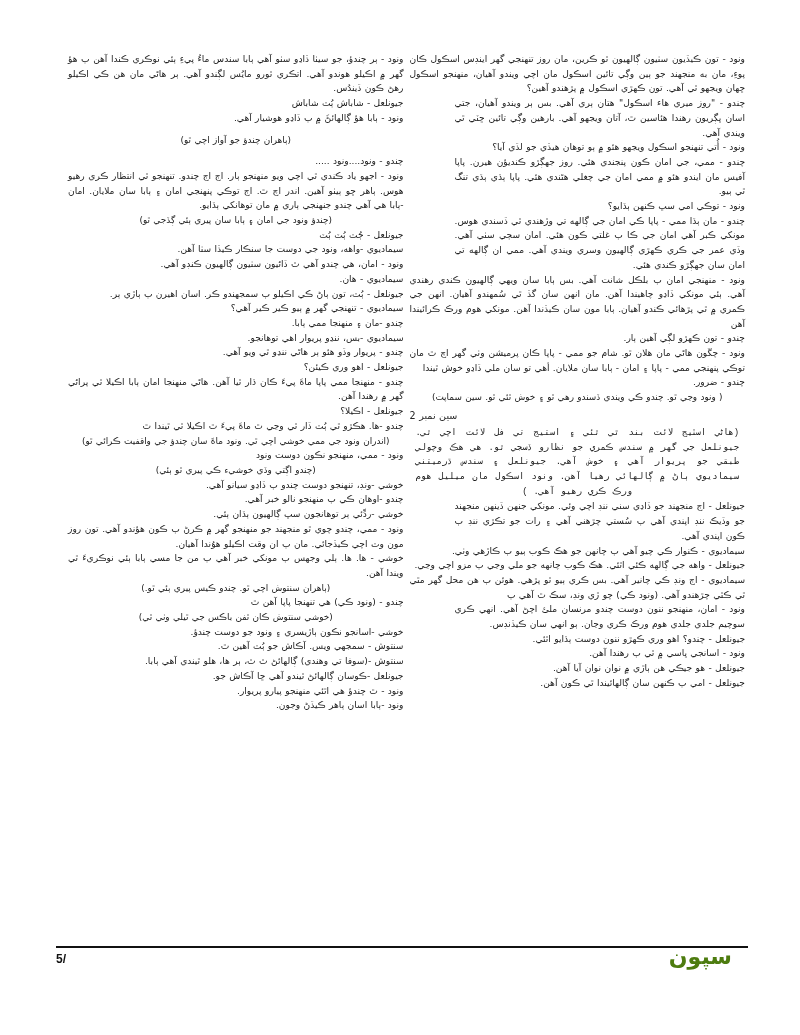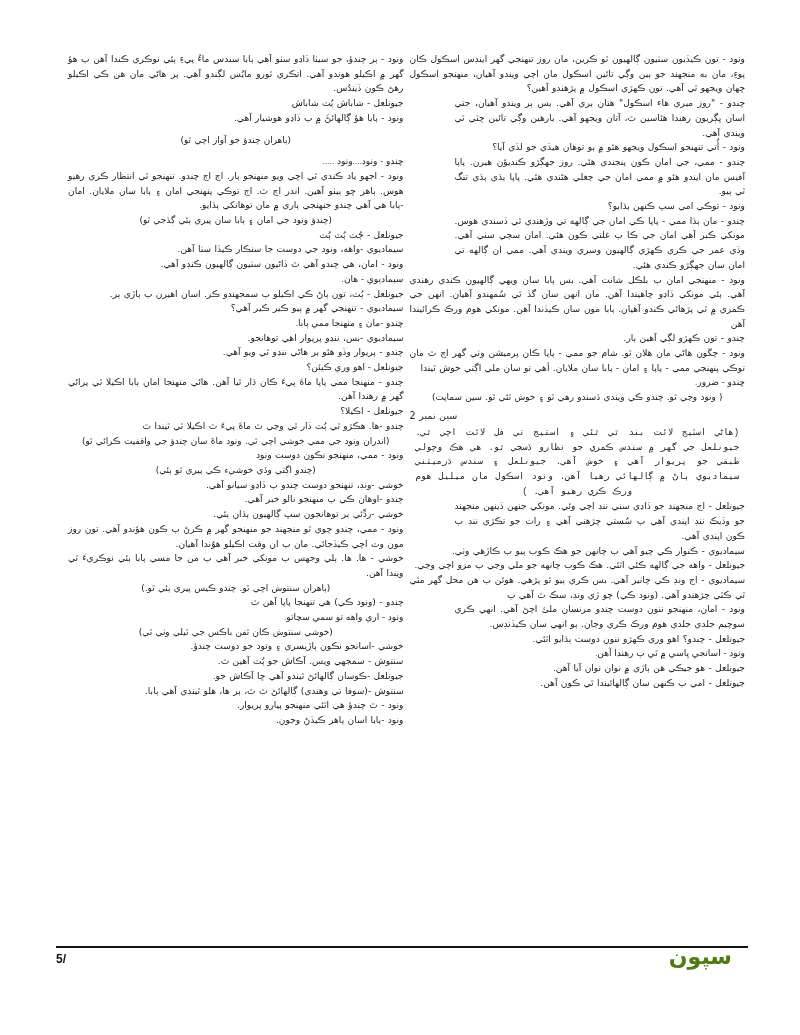--- a/index.html
+++ b/index.html
@@ -52,21 +52,21 @@
     word-spacing: 0.5px;
   }
   
   .speech {
     text-align: justify;
     text-align-last: right;
     padding-left: 0;
   }
   .speech.narrow2 { padding-left: 45px; }
   .speech.narrow4 { padding-left: 95px; }
-  .speech.narrow6 { padding-left: 160px; font-family: Liberation Serif, serif; }
+  .speech.narrow6 { padding-left: 160px; }
   .speech.narrow7 { padding-left: 195px; }
 
   .stage {
     text-align: center;
     font-size: 8.9px;
     line-height: 14.7px;
     padding: 0 6px;
   }
   .stage.block {
     text-align: justify;
@@ -129,21 +129,21 @@
 
     <div class="col col-right" id="rightcol">
         <div class="ln speech ">ونود - تون ڪيڏيون سٺيون ڳالهيون ٿو ڪرين، مان روز تنهنجي گهر اينڊس اسڪول ڪان پوءِ، مان به منجهند جو ٻين وڳي تائين اسڪول مان اچي ويندو آهيان، منهنجو اسڪول ڇهان ويجهو ٿي آهي. تون ڪهڙي اسڪول ۾ پڙهندو آهين؟</div>
         <div class="ln speech narrow2">چندو - "روز ميري هاء اسڪول" هتان ٻري آهي. بس ٻر ويندو آهيان، جتي اسان ڀڳريون رهندا هئاسين ٿ، آتان ويجهو آهي. بارهين وڳي تائين ڇٽي ٿي ويندي آهي.</div>
         <div class="ln speech ">ونود - أُتي تنهنجو اسڪول ويجهو هئو ۾ ٻو توهان هيڏي جو لڏي آيا؟</div>
         <div class="ln speech narrow2">چندو - ممي، جي امان ڪون پنجندي هئي. روز جهڳڙو ڪنديؤن هيرن. پاپا آفيس مان ايندو هئو ۾ ممي امان جي چغلي هڻندي هئي. پاپا ٻڌي ٻڌي تنگ ٿي ٻيو.</div>
         <div class="ln speech ">ونود - توڪي امي سڀ ڪنهن ٻڌايو؟</div>
         <div class="ln speech narrow2">چندو - مان ٻڌا ممي - پاپا ڪي امان جي ڳالهه تي وڙهندي ٿي ڏسندي هوس. مونکي ڪبر آهي امان جي ڪا ٻ غلتي ڪون هئي. امان سڄي سٺي آهي. وڏي عمر جي ڪري ڪهڙي ڳالهيون وسري ويندي آهي. ممي ان ڳالهه تي امان سان جهڳڙو ڪندي هئي.</div>
         <div class="ln speech ">ونود - منهنجي امان ٻ بلڪل شانت آهي. بس ٻابا سان ويهي ڳالهيون ڪندي رهندي آهي. ٻئي مونکي ڏاڍو چاهيندا آهن. مان انهن سان گڏ ٿي سُمهندو آهيان. انهن جي ڪمري ۾ ٿي پڙهائي ڪندو آهيان. ٻابا مون سان ڪيڏندا آهن. مونکي هوم ورڪ ڪرائيندا آهن</div>
         <div class="ln speech narrow4">چندو - تون ڪهڙو لڳي آهين ٻار.</div>
-        <div class="ln speech ">ونود - چڱون هاڻي مان هلان ٿو. شام جو ممي - پاپا ڪان پرميشن وٺي گهر اچ ٿ مان توڪي پنهنجي ممي - پاپا ۽ امان - ٻابا سان ملايان. أهي تو سان ملي اڳتي خوش ٿيندا</div>
+        <div class="ln speech ">ونود - چڱون هاڻي مان هلان ٿو. شام جو ممي - پاپا ڪان پرميشن وٺي گهر اچ ٿ مان توڪي پنهنجي ممي - پاپا ۽ امان - ٻابا سان ملايان. أهي تو سان ملي ڏاڍو خوش ٿيندا</div>
         <div class="ln speech narrow6">چندو - ضرور.</div>
         <div class="ln stage">( ونود وڃي ٿو. چندو ڪي ويندي ڏسندو رهي ٿو ۽ خوش ٿئي ٿو. سين سماپت)</div>
         <div class="ln scene-heading">سين نمبر 2</div>
         <div class="ln stage block">(هاڻي اسٽيج لائٽ بند ٿي ٿئي ۽ استيج تي فل لائٽ اچي ٿي. جيونلعل جي گهر ۾ سندس ڪمري جو نظارو ڏسجي ٿو. هي هڪ وچولي طبقي جو پريوار آهي ۽ خوش آهي. جيونلعل ۽ سندس ڌرميتني سيماديوي ٻاڻ ۾ ڳالهائي رهيا آهن. ونود اسڪول مان ميليل هوم ورڪ ڪري رهيو آهي. )</div>
         <div class="ln speech narrow2">جيونلعل - اڄ منجهند جو ڏاڍي سني ننڊ اچي وئي. مونکي جنهن ڏينهن منجهند جو وڏيڪ ننڊ اپندي آهي ٻ سُستي چڙهني آهي ۽ رات جو تڪڙي ننڊ ٻ ڪون اپندي آهي.</div>
         <div class="ln speech ">سيماديوي - ڪنوار ڪي چيو آهي ٻ چانهن جو هڪ ڪوب ٻيو ٻ ڪاڙهي وٺي.</div>
         <div class="ln speech ">جيونلعل - واهه جي ڳالهه ڪئي اٿئي. هڪ ڪوب چانهه جو ملي وڃي ٻ مزو اچي وڃي.</div>
         <div class="ln speech ">سيمادیوي - اڄ ونڊ ڪي چانير آهي. بس ڪري ٻيو ٿو پڙهي. هوئن ٻ هن محل گهر مٿي ٿي ڪٿي چڙهندو آهي. (ونود ڪي) چو ڙي ونڊ، سڪ ٿ آهي ٻ</div>
         <div class="ln speech narrow2">ونود - امان، منهنجو ننون دوست چندو مرنسان ملئ اچڻ آهي. انهي ڪري سوچيم جلدي جلدي هوم ورڪ ڪري وڃان. ٻو انهي سان ڪيڏنڊس.</div>
         <div class="ln speech narrow2">جيونلعل - چندو؟ اهو وري ڪهڙو ننون دوست ٻڌايو اٿئي.</div>
@@ -178,26 +178,25 @@
         <div class="ln stage">(اندران ونود جي ممي خوشي اچي ٿي. ونود ماةَ سان چندؤ جي واقفيت ڪرائي ٿو)</div>
         <div class="ln speech narrow2">ونود - ممي، منهنجو نڪون دوست ونود</div>
         <div class="ln stage">(چندو اڳتي وڏي خوشيء ڪي پيري ٿو ٻئي)</div>
         <div class="ln speech narrow4">خوشي -ونڊ، تنهنجو دوست چندو ٻ ڏاڍو سيانو آهي.</div>
         <div class="ln speech narrow4">چندو -اوهان ڪي ٻ منهنجو نالو خبر آهي.</div>
         <div class="ln speech narrow4">خوشي -ردِّئي ٻر توهانجون سڀ ڳالهيون ٻڌان ٻئي.</div>
         <div class="ln speech ">ونود - ممي، چندو چوي ٿو منجهند جو منهنجو گهر ۾ ڪرڻ ٻ ڪون هؤندو آهي. تون روز مون وٽ اچي ڪيڏجائي. مان ٻ ان وقت اڪيلو هوُندا آهيان.</div>
         <div class="ln speech ">خوشي - ها. ها. ٻلي وجهس ٻ مونکي خبر آهي ٻ من جا مسي ٻابا ٻئي نوڪريءَ ٿي ويندا آهن.</div>
         <div class="ln stage">(ٻاهران سنتوش اچي ٿو. چندو ڪيس پيري ٻئي ٿو.)</div>
         <div class="ln speech narrow4">چندو - (ونود ڪي) هي تنهنجا پاپا آهن ٿ</div>
-        <div class="ln speech narrow6">ونود - اري واهه تو سمي سڃاتو.</div>
         <div class="ln stage">(خوشي سنتوش ڪان ٿفن باڪس جي ٿيلي وٺي ٿي)</div>
         <div class="ln speech narrow4">خوشي -اسانجو نڪون ٻاڙيسري ۽ ونود جو دوست چندؤ.</div>
         <div class="ln speech narrow4">سنتوش - سمجهي ويس. آڪاش جو ٻُٽ آهين ٿ.</div>
+        <div class="ln speech ">سنتوش -(سوفا تي وهندي) ڳالهائڻ ٿ ٿ، ٻر ها، هلو ٿيندي آهي ٻابا.</div>
         <div class="ln speech narrow2">جيونلعل -ڪوسان ڳالهائڻ ٿيندو آهي ڇا آڪاش جو.</div>
-        <div class="ln speech ">سنتوش -(سوفا تي وهندي) ڳالهائڻ ٿ ٿ، ٻر ها، هلو ٿيندي آهي ٻابا.</div>
         <div class="ln speech narrow4">ونود - ٿ چندؤ هي اٿئي منهنجو پيارو پريوار.</div>
         <div class="ln speech narrow4">ونود -ٻابا اسان ٻاهر ڪيڏڻ وجون.</div>
       </div>
 
   </div>
 
   <div class="footer-rule"></div>
 
   <div class="footer">
     <div class="folio">5/</div>

